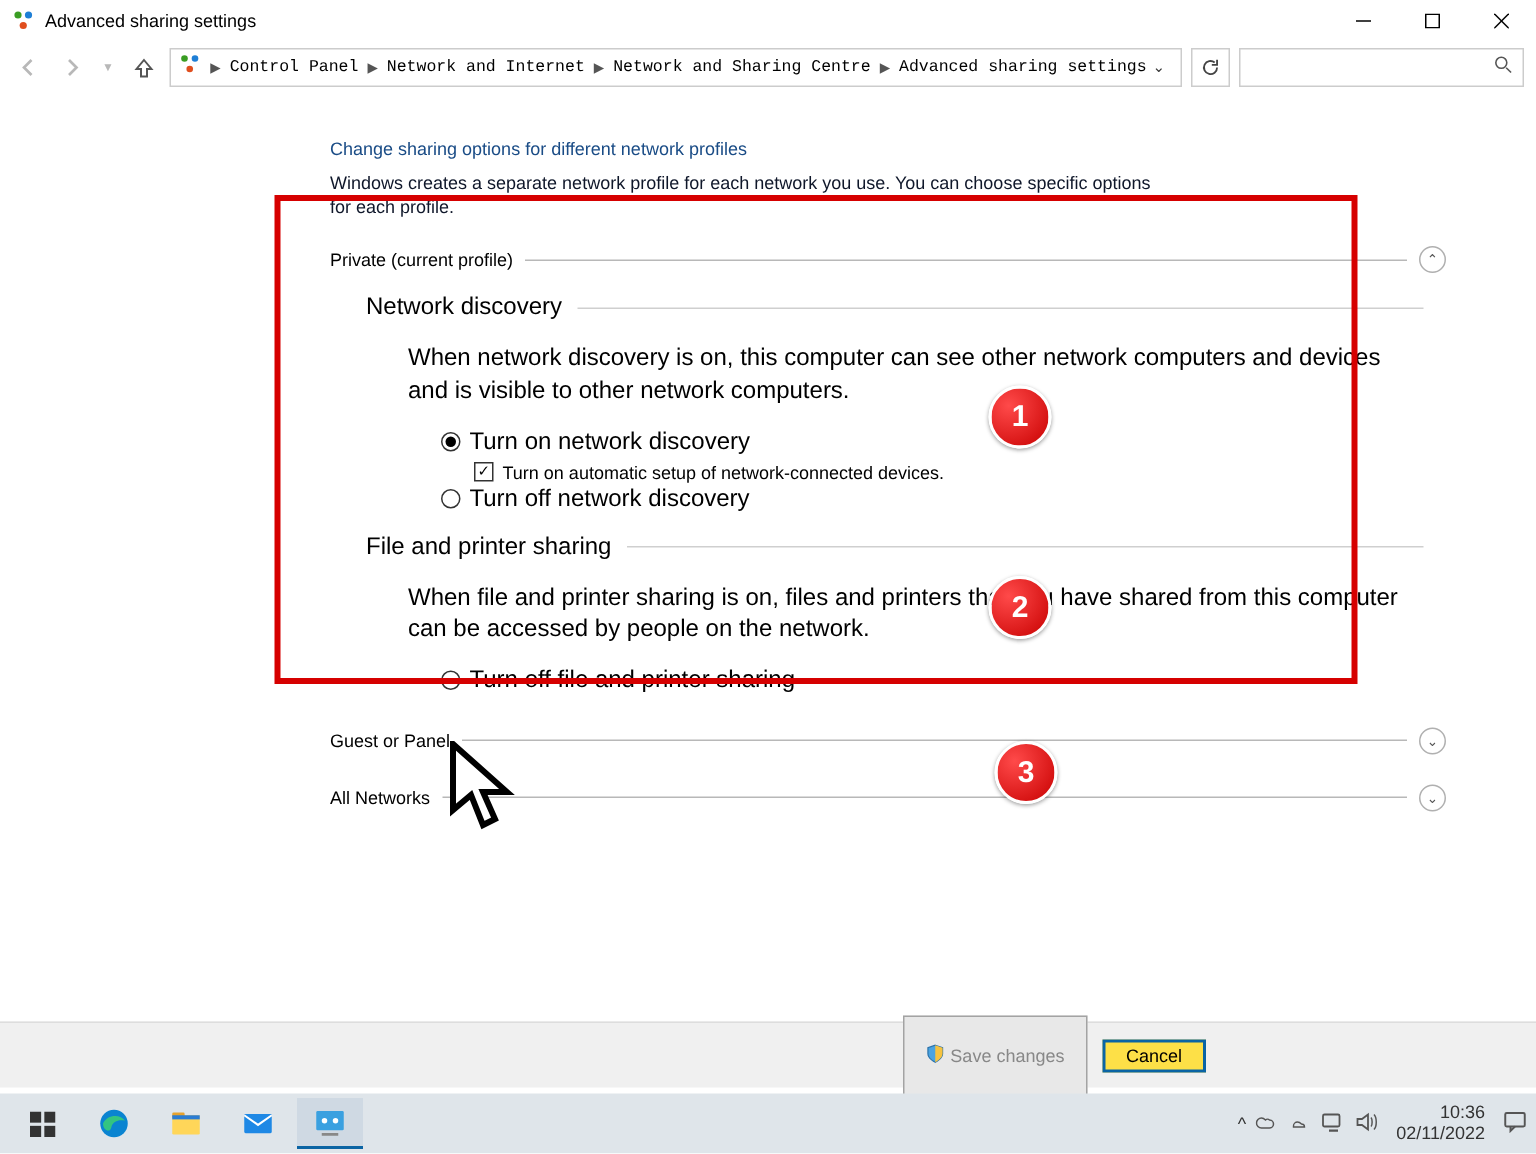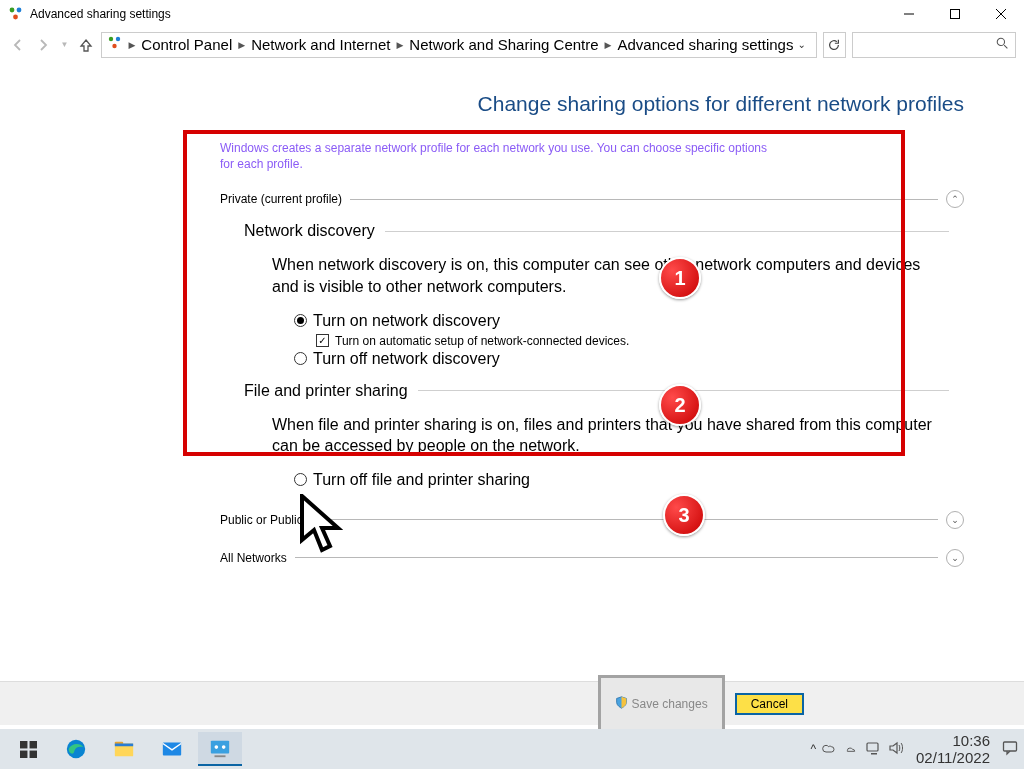--- a/index.html
+++ b/index.html
@@ -6,54 +6,54 @@
   body { font-family: "Segoe UI", Tahoma, sans-serif; font-size: 12px; background: #fff; width: 1024px; height: 769px; overflow: hidden; position: relative; }
   .titlebar { display: flex; align-items: center; height: 28px; padding-left: 8px; background: #fff; }
   .titlebar-icon { width: 16px; height: 16px; margin-right: 6px; display: inline-flex; align-items: center; justify-content: center; }
   .titlebar-title { font-size: 12px; flex: 1; }
   .win-ctrls { display: flex; }
   .win-ctrl { width: 46px; height: 28px; display: flex; align-items: center; justify-content: center; font-size: 12px; }
   .navrow { display: flex; align-items: center; height: 34px; padding: 0 8px; gap: 6px; border-bottom: 1px solid transparent; }
   .navbtn { width: 24px; height: 24px; display: flex; align-items: center; justify-content: center; color: #666; }
   .navbtn.disabled { color: #c6c6c6; }
   .addressbar { flex: 1; border: 1px solid #ccc; height: 26px; display: flex; align-items: center; padding: 0 6px; gap: 4px; }
-  .crumb { color: #000; white-space: nowrap; font-size: 15px; }
+  .crumb { color: #000; white-space: nowrap; font-size: 11px; font-family: Liberation Mono, monospace; }
   .crumb-sep { color: #555; font-size: 9px; padding: 0 2px; }
   .addr-dd { margin-left: auto; margin-right: 4px; color: #333; font-size: 10px; }
   .refreshbox { width: 28px; height: 26px; border: 1px solid #ccc; display: flex; align-items: center; justify-content: center; color: #333; font-size: 14px; }
   .searchbar { width: 200px; height: 26px; border: 1px solid #ccc; display: flex; align-items: center; padding: 0 6px; }
   .searchbar .sicon { margin-left: auto; color: #444; }
   .content { padding: 30px 60px 0 220px; }
-  .page-title { color: #1a4c86; font-size: 21px; font-weight: 400; margin-bottom: 24px; text-align: right; }
-  .page-desc { color: #8b5cf6; font-size: 12px; max-width: 560px; line-height: 1.35; margin-bottom: 18px; }
+  .page-title { color: #1a4c86; font-size: 12px; font-weight: 400; margin-bottom: 8px; }
+  .page-desc { color: #0f172a; font-size: 12px; max-width: 560px; line-height: 1.35; margin-bottom: 18px; }
   .section-row { display: flex; align-items: center; gap: 8px; margin-top: 10px; }
   .section-label { font-size: 12px; white-space: nowrap; }
   .section-line { flex: 1; border-top: 1px solid #b8b8b8; }
   .chevron { width: 18px; height: 18px; border: 1px solid #b0b0b0; border-radius: 50%; display: flex; align-items: center; justify-content: center; font-size: 9px; color: #555; }
   .subsection { margin-left: 24px; margin-top: 14px; }
   .sub-head { display: flex; align-items: center; gap: 10px; }
   .sub-label { font-size: 16px; }
   .sub-line { flex: 1; border-top: 1px solid #cfcfcf; margin-right: 15px; }
   .sub-desc { font-size: 16px; margin: 14px 20px 0 28px; line-height: 1.35; }
   .radios { margin: 14px 0 0 50px; }
   .radio-row { display: flex; align-items: center; gap: 6px; margin-bottom: 4px; font-size: 16px; }
   .radio { width: 13px; height: 13px; border: 1px solid #333; border-radius: 50%; display: inline-flex; align-items: center; justify-content: center; }
   .radio.on::after { content: ""; width: 7px; height: 7px; background: #000; border-radius: 50%; }
   .check-row { display: flex; align-items: center; gap: 6px; margin: 2px 0 2px 22px; font-size: 12px; }
   .checkbox { width: 13px; height: 13px; border: 1px solid #333; display: inline-flex; align-items: center; justify-content: center; color: #000; font-size: 10px; line-height: 1; }
   .buttonbar { position: absolute; left: 0; right: 0; bottom: 44px; height: 44px; background: #f0f0f0; border-top: 1px solid #ddd; display: flex; align-items: center; justify-content: flex-end; gap: 10px; padding-right: 220px; }
-  .btn { border: 3px solid #a3a3a3; background: #e8e8e8; padding: 18px 14px; font-size: 12px; display: inline-flex; align-items: center; gap: 4px; }
+  .btn { border: 1px solid #a3a3a3; background: #e8e8e8; padding: 18px 14px; font-size: 12px; display: inline-flex; align-items: center; gap: 4px; }
   .btn.disabled { color: #888; }
   .btn.hot { border: 2px solid #0a64a4; background: #fde047; padding: 2px 14px; }
   .taskbar { position: absolute; left: 0; right: 0; bottom: 0; height: 40px; background: #dfe5ea; display: flex; align-items: center; padding: 0 6px; gap: 4px; }
   .tb-btn { width: 44px; height: 34px; display: flex; align-items: center; justify-content: center; }
   .tb-btn.start { font-size: 20px; color: #222; }
   .tb-btn.active { border-bottom: 2px solid #0a64a4; background: #cfd9e3; }
   .tray { margin-left: auto; display: flex; align-items: center; gap: 6px; color: #333; font-size: 12px; }
-  .tray .clock { text-align: right; line-height: 1.15; font-size: 15px; margin: 0 6px; }
+  .tray .clock { text-align: right; line-height: 1.15; font-size: 12px; margin: 0 6px; }
   .callout { position: absolute; width: 42px; height: 42px; border-radius: 50%; background: radial-gradient(circle at 30% 30%, #ff4a4a, #c80000); border: 2px solid #fff; box-shadow: 0 1px 3px rgba(0,0,0,.4); color: #fff; font-weight: bold; font-size: 20px; display: flex; align-items: center; justify-content: center; }
   .redbox { position: absolute; border: 4px solid #d60000; }
   .cursor { position: absolute; }
 </style>
 </head>
 <body>
 
 <div class="titlebar">
   <span class="titlebar-icon">
     <svg width="14" height="14" viewBox="0 0 14 14">
@@ -172,21 +172,21 @@
     <div class="sub-desc">When file and printer sharing is on, files and printers that you have shared from this computer can be accessed by people on the network.</div>
     <div class="radios">
       <div class="radio-row">
         <span class="radio"></span>
         <span>Turn off file and printer sharing</span>
       </div>
     </div>
   </div>
 
   <div class="section-row" style="margin-top:22px;">
-    <span class="section-label">Public or Public</span>
+    <span class="section-label">Guest or Panel</span>
     <div class="section-line"></div>
     <div class="chevron">⌄</div>
   </div>
 
   <div class="section-row" style="margin-top:20px;">
     <span class="section-label">All Networks</span>
     <div class="section-line"></div>
     <div class="chevron">⌄</div>
   </div>
 </div>

